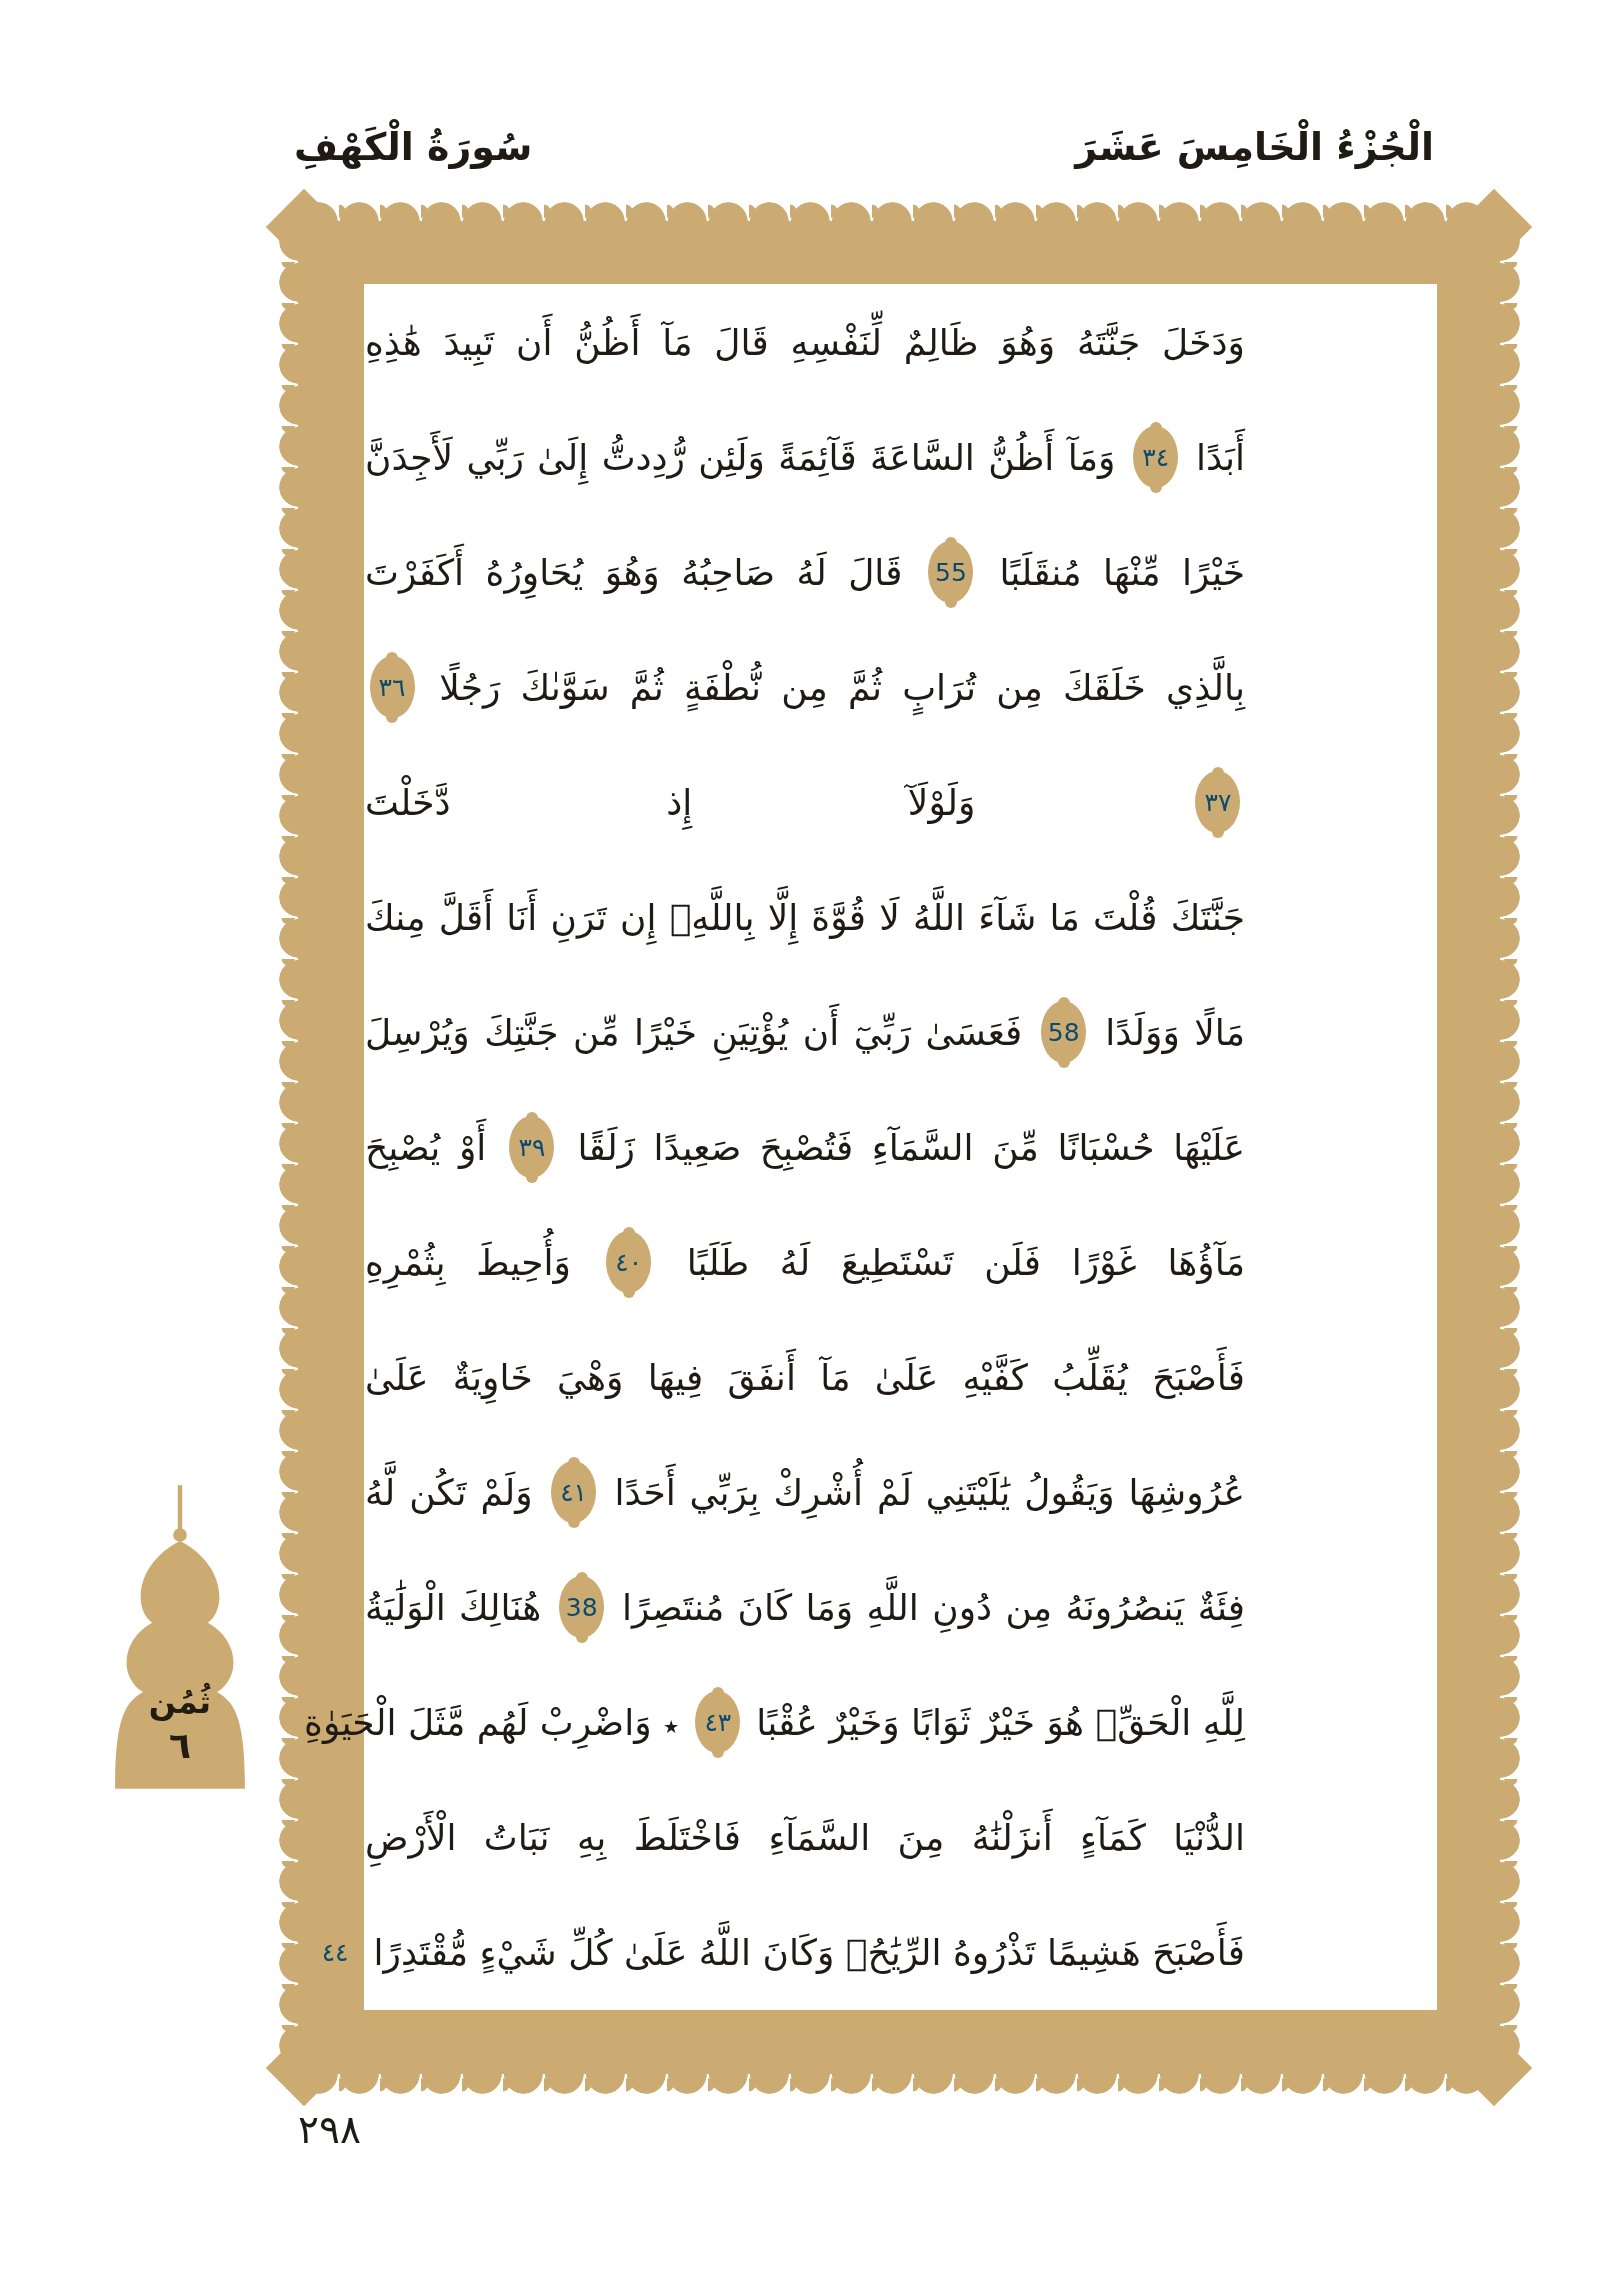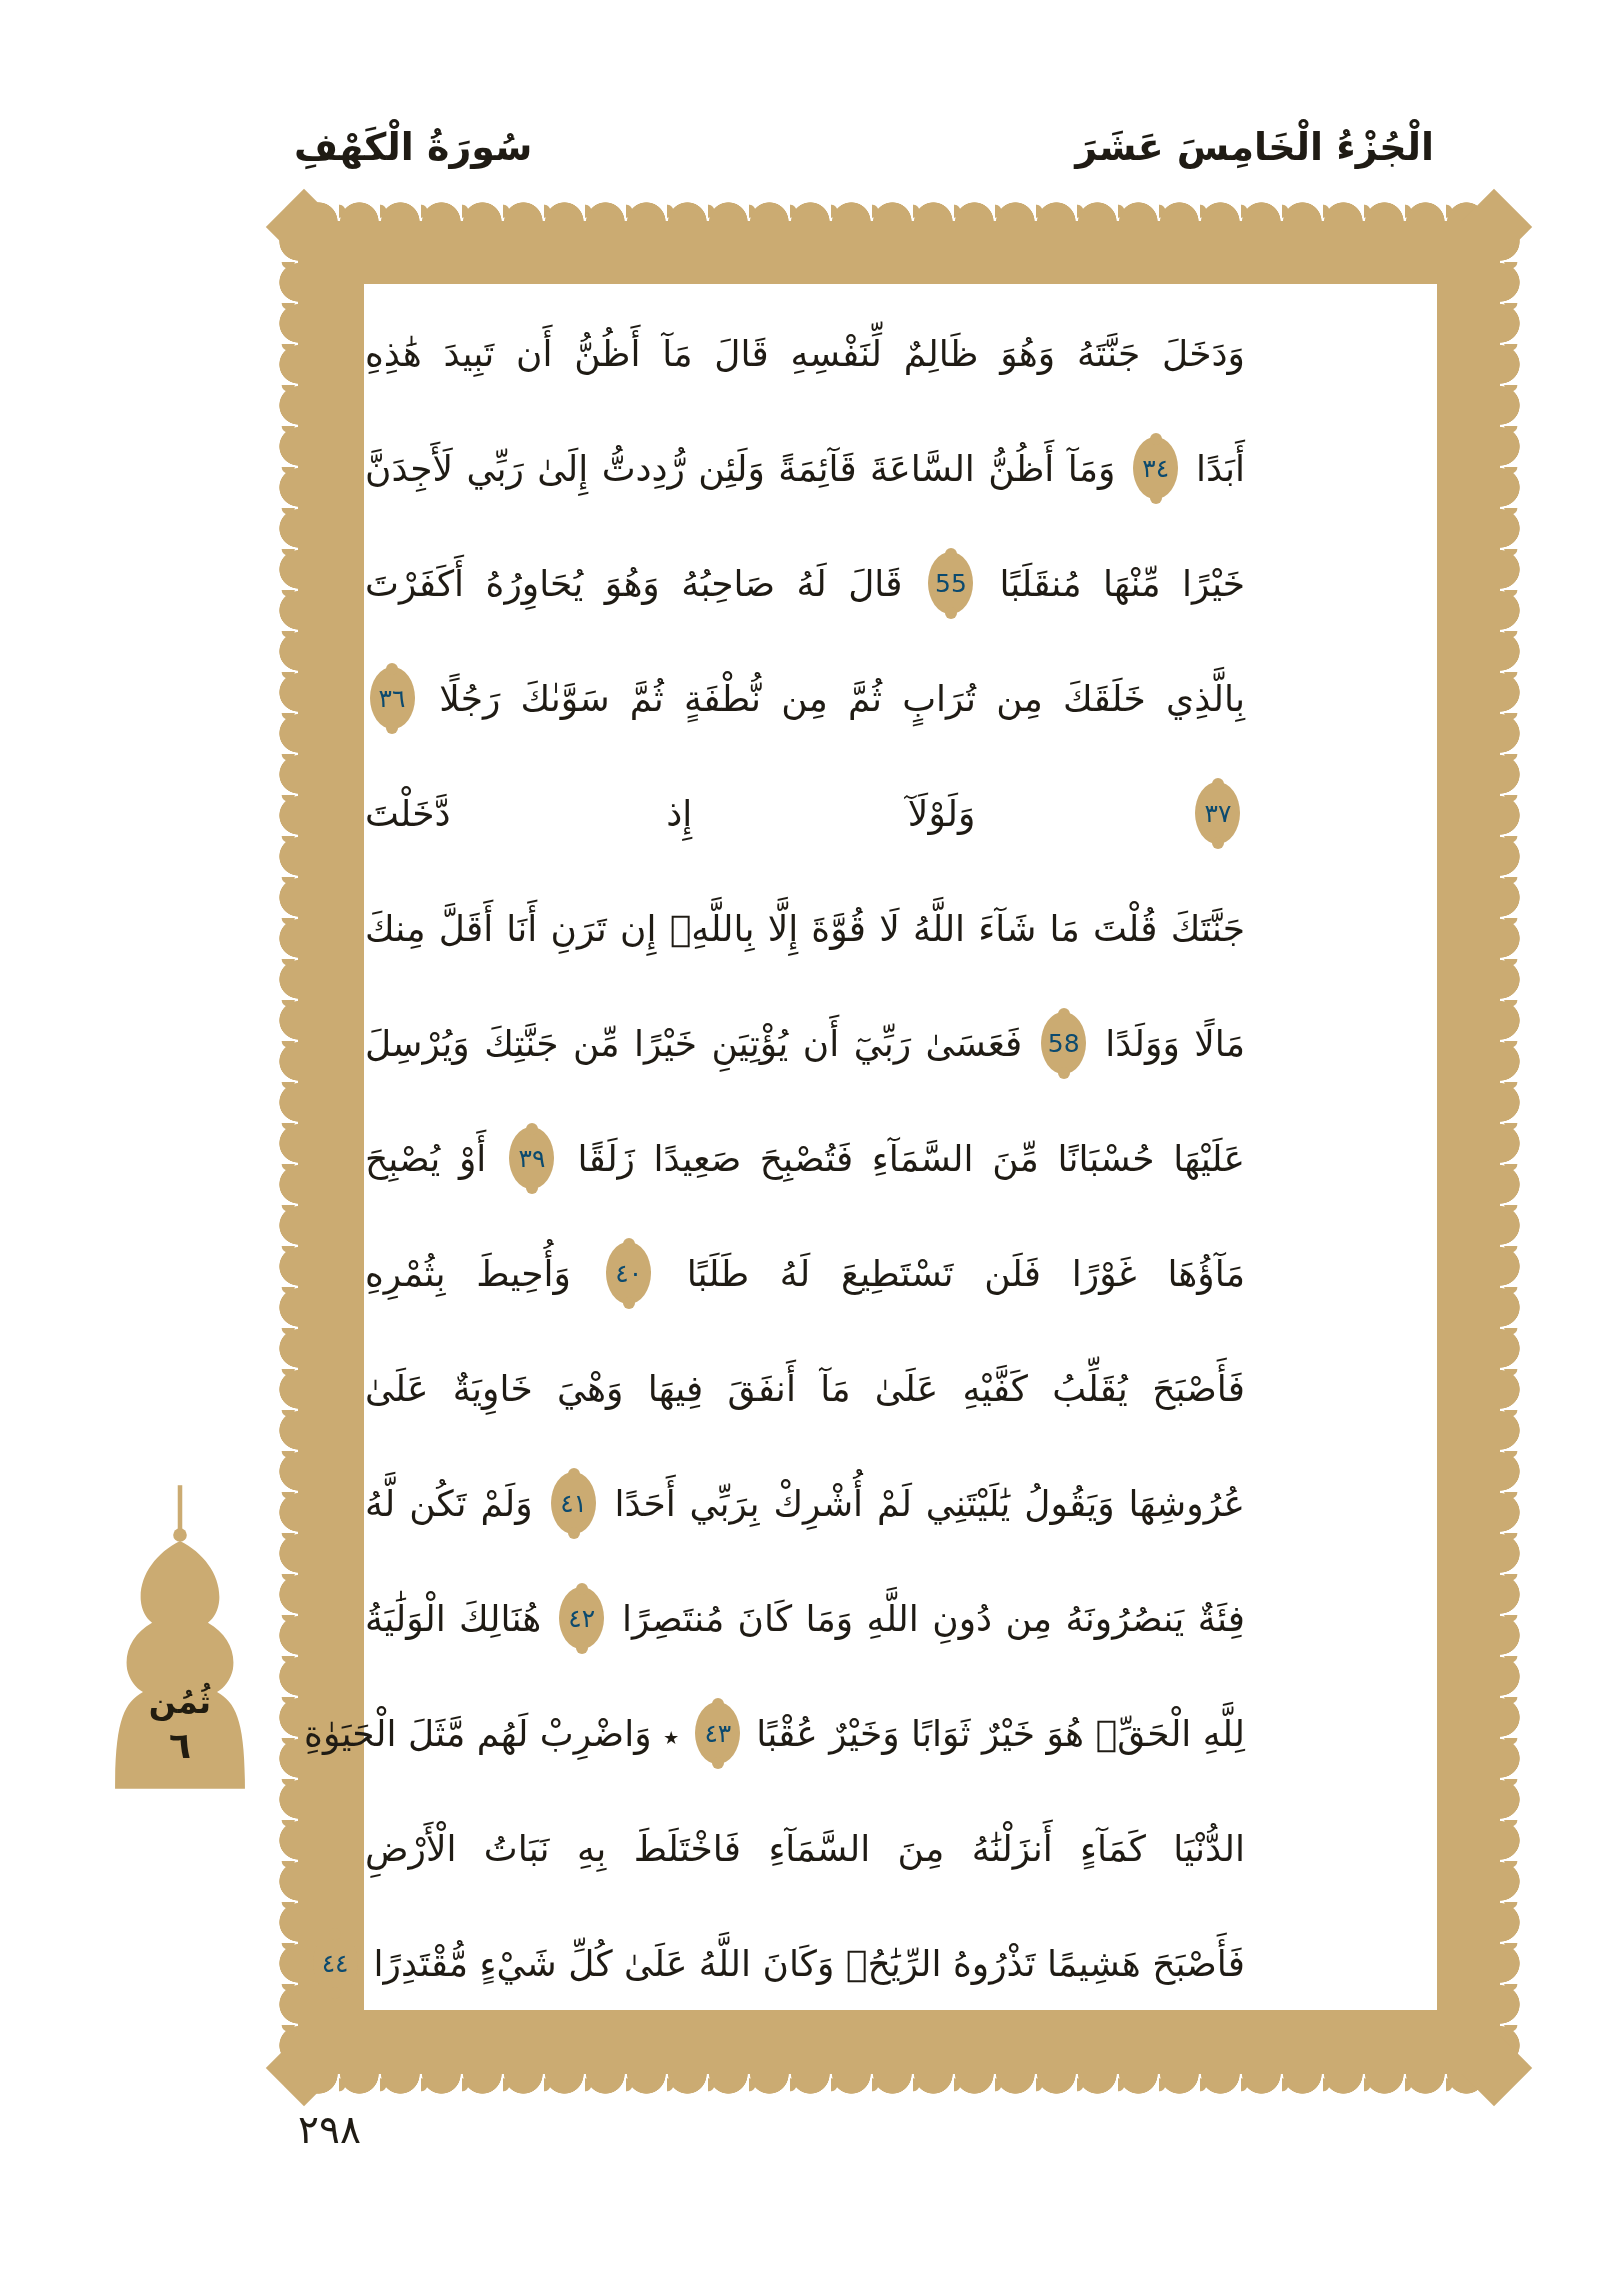--- a/index.html
+++ b/index.html
@@ -48,21 +48,21 @@
       radial-gradient(19.6px at 0px 20.4px, var(--gold) 19px, rgba(0,0,0,0) 19.6px);
     background-size:19.6px 41px; background-repeat:repeat-y;
   }
   .corner { position:absolute; width:54px; height:54px; background:var(--gold); transform:rotate(45deg); }
   .c-tl { left:277px;  top:200px;  }
   .c-tr { left:1467px; top:200px;  }
   .c-bl { left:277px;  top:2041px; }
   .c-br { left:1467px; top:2041px; }
   
   .text-area {
-    position:absolute; left:365px; top:296px; width:880px; height:1725px;
+    position:absolute; left:365px; top:285px; width:880px; height:1725px;
     direction:rtl; overflow:visible;
   }
   .line {
     height:115px; line-height:115px; white-space:nowrap;
     text-align:justify; text-align-last:justify;
     font-size:36px; color:var(--ink);
   }
   .ayah { letter-spacing:0; }
   .badge {
     display:inline-block; width:45px; height:62px; background:var(--gold);
@@ -114,21 +114,21 @@
     <div class="line"><span class="ayah">أَبَدًا</span> <span class="badge"><span class="bn">٣٤</span></span> <span class="ayah">وَمَآ أَظُنُّ السَّاعَةَ قَآئِمَةً وَلَئِن رُّدِدتُّ إِلَىٰ رَبِّي لَأَجِدَنَّ</span></div>
     <div class="line"><span class="ayah">خَيْرًا مِّنْهَا مُنقَلَبًا</span> <span class="badge"><span class="bn">55</span></span> <span class="ayah">قَالَ لَهُ صَاحِبُهُ وَهُوَ يُحَاوِرُهُ أَكَفَرْتَ</span></div>
     <div class="line"><span class="ayah">بِالَّذِي خَلَقَكَ مِن تُرَابٍ ثُمَّ مِن نُّطْفَةٍ ثُمَّ سَوَّىٰكَ رَجُلًا</span> <span class="badge"><span class="bn">٣٦</span></span></div>
     <div class="line"> <span class="badge"><span class="bn">٣٧</span></span> <span class="ayah">وَلَوْلَآ إِذ دَّخَلْتَ</span></div>
     <div class="line"><span class="ayah">جَنَّتَكَ قُلْتَ مَا شَآءَ اللَّهُ لَا قُوَّةَ إِلَّا بِاللَّهِۚ إِن تَرَنِ أَنَا أَقَلَّ مِنكَ</span></div>
     <div class="line"><span class="ayah">مَالًا وَوَلَدًا</span> <span class="badge"><span class="bn">58</span></span> <span class="ayah">فَعَسَىٰ رَبِّيٓ أَن يُؤْتِيَنِ خَيْرًا مِّن جَنَّتِكَ وَيُرْسِلَ</span></div>
     <div class="line"><span class="ayah">عَلَيْهَا حُسْبَانًا مِّنَ السَّمَآءِ فَتُصْبِحَ صَعِيدًا زَلَقًا</span> <span class="badge"><span class="bn">٣٩</span></span> <span class="ayah">أَوْ يُصْبِحَ</span></div>
     <div class="line"><span class="ayah">مَآؤُهَا غَوْرًا فَلَن تَسْتَطِيعَ لَهُ طَلَبًا</span> <span class="badge"><span class="bn">٤٠</span></span> <span class="ayah">وَأُحِيطَ بِثُمْرِهِ</span></div>
     <div class="line"><span class="ayah">فَأَصْبَحَ يُقَلِّبُ كَفَّيْهِ عَلَىٰ مَآ أَنفَقَ فِيهَا وَهْيَ خَاوِيَةٌ عَلَىٰ</span></div>
     <div class="line"><span class="ayah">عُرُوشِهَا وَيَقُولُ يَٰلَيْتَنِي لَمْ أُشْرِكْ بِرَبِّي أَحَدًا</span> <span class="badge"><span class="bn">٤١</span></span> <span class="ayah">وَلَمْ تَكُن لَّهُ</span></div>
-    <div class="line"><span class="ayah">فِئَةٌ يَنصُرُونَهُ مِن دُونِ اللَّهِ وَمَا كَانَ مُنتَصِرًا</span> <span class="badge"><span class="bn">٤٢</span></span> <span class="ayah">هُنَالِكَ الْوَلَٰيَةُ</span></div>
+    <div class="line"><span class="ayah">فِئَةٌ يَنصُرُونَهُ مِن دُونِ اللَّهِ وَمَا كَانَ مُنتَصِرًا</span> <span class="badge"><span class="bn">38</span></span> <span class="ayah">هُنَالِكَ الْوَلَٰيَةُ</span></div>
     <div class="line"><span class="ayah">لِلَّهِ الْحَقِّۚ هُوَ خَيْرٌ ثَوَابًا وَخَيْرٌ عُقْبًا</span> <span class="badge"><span class="bn">٤٣</span></span> <span class="star">٭</span> <span class="ayah">وَاضْرِبْ لَهُم مَّثَلَ الْحَيَوٰةِ</span></div>
     <div class="line"><span class="ayah">الدُّنْيَا كَمَآءٍ أَنزَلْنَٰهُ مِنَ السَّمَآءِ فَاخْتَلَطَ بِهِ نَبَاتُ الْأَرْضِ</span></div>
     <div class="line"><span class="ayah">فَأَصْبَحَ هَشِيمًا تَذْرُوهُ الرِّيَٰحُۗ وَكَانَ اللَّهُ عَلَىٰ كُلِّ شَيْءٍ مُّقْتَدِرًا</span> <span class="badge"><span class="bn">٤٤</span></span></div>
   </div>
 
 <div class="dome-marker">
   <svg width="148" height="304" viewBox="0 0 196 402">
     <rect x="95" y="0" width="6" height="58" fill="#CBAB72"></rect>
     <circle cx="98" cy="66" r="9" fill="#CBAB72"></circle>
     <path fill="#CBAB72" d="M98 74

